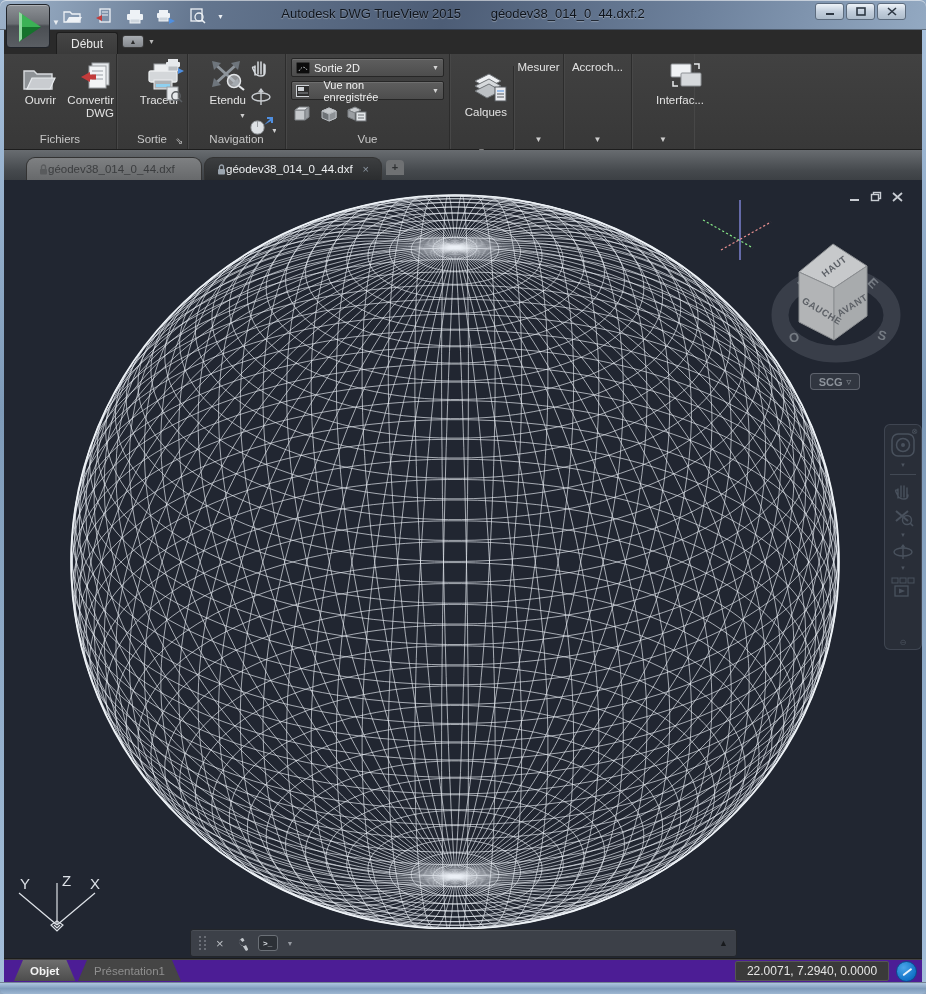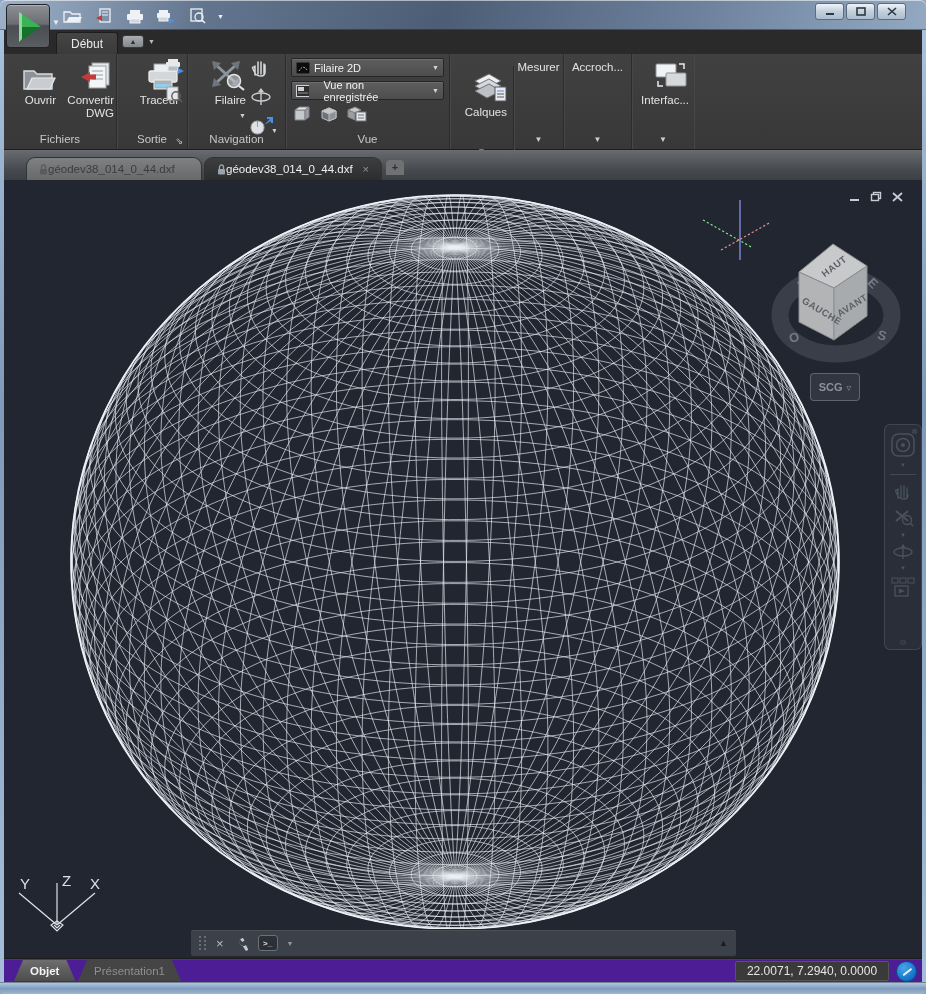--- a/index.html
+++ b/index.html
@@ -79,21 +79,21 @@
   .viewport{position:absolute;left:4px;top:180px;width:918px;height:778px;background:#212631;overflow:hidden;}
   #sphere-svg{position:absolute;left:0;top:0;}
   #sphere-svg path{fill:none;stroke:rgba(236,240,246,.88);stroke-width:.75;}
   #sphere-svg ellipse{fill:none;stroke:rgba(240,244,249,.95);stroke-width:1.6;}
 
   .vp-controls{position:absolute;left:845px;top:8px;display:flex;gap:10px;align-items:center;}
   .viewcube{position:absolute;left:756px;top:55px;}
   .viewcube text{font-family:"Liberation Sans",sans-serif;}
   .cmp{font-size:13px;font-weight:bold;fill:#757b83;}
   .face-label{font-size:9.5px;font-weight:bold;fill:#5d6167;letter-spacing:.5px;}
-  .scg-btn{position:absolute;left:806px;top:193px;width:50px;height:28px;border:1px solid rgba(150,156,164,.45);
+  .scg-btn{position:absolute;left:806px;top:193px;width:50px;height:17px;border:1px solid rgba(150,156,164,.45);
     border-radius:4px;background:rgba(120,126,134,.18);color:#8d939b;font-size:11px;font-weight:bold;
     display:flex;align-items:center;justify-content:center;gap:4px;}
   .scg-btn .arrow{font-size:6px;color:#7d838b;}
 
   .navbar{position:absolute;left:880px;top:244px;width:38px;height:226px;border-radius:6px;
     background:rgba(44,50,60,.72);border:1px solid rgba(92,100,112,.45);display:flex;flex-direction:column;
     align-items:center;padding-top:8px;gap:7px;}
   .navbar svg{display:block;opacity:.85;}
   .navbar .divider{width:26px;height:1px;background:rgba(92,100,112,.5);}
   .navbar .tiny{font-size:6px;color:#4d5560;line-height:3px;}
@@ -126,20 +126,24 @@
     border:1px solid #555;border-radius:2px;color:#e6e6e6;font-size:12px;display:flex;align-items:center;justify-content:center;}
   .status-circle{position:absolute;left:892px;top:2px;width:21px;height:21px;border-radius:50%;
     background:radial-gradient(circle at 35% 30%,#4aa4e8,#1173c8 70%,#0c5ba3);border:1px solid #0a4d8c;}
   .status-circle i{position:absolute;left:5px;top:9px;width:11px;height:2.4px;background:#eaf3fb;border-radius:2px;
     transform:rotate(-38deg);}
 </style>
 </head>
 <body>
 
 <div class="titlebar">
+  <div class="title-text">
+    <span>Autodesk DWG TrueView 2015</span>
+    <span class="doc">géodev38_014_0_44.dxf:2</span>
+  </div>
   <div class="win-controls">
     <div class="win-btn">
         <svg width="10" height="9">
           <rect x="1" y="6" width="8" height="2" fill="#2d3743"></rect>
         </svg>
       </div>
     <div class="win-btn">
         <svg width="10" height="9">
           <rect x="1" y="1" width="8" height="7" fill="none" stroke="#2d3743" stroke-width="1.6"></rect>
         </svg>
@@ -281,21 +285,21 @@
         <svg width="36" height="32">
             <path d="M6,6 L26,24 M26,6 L6,24" stroke="#8d949b" stroke-width="3"></path>
             <polygon points="2,2 11,4 4,11" fill="#6e757c"></polygon>
             <polygon points="30,2 21,4 28,11" fill="#6e757c"></polygon>
             <polygon points="2,28 4,19 11,26" fill="#6e757c"></polygon>
             <polygon points="30,28 28,19 21,26" fill="#6e757c"></polygon>
             <circle cx="24" cy="22" r="6.5" fill="rgba(210,214,218,.55)" stroke="#e3e6e9" stroke-width="1.5"></circle>
             <line x1="29" y1="27" x2="34" y2="31" stroke="#e3e6e9" stroke-width="2.2"></line>
           </svg>
       </span>
-      <span>Filaire</span>
+      <span>Etendu</span>
       <span style="font-size:7px;color:#cdcdcd;margin-top:2px;">▼</span>
     </div>
     <div class="smallcol" style="left:62px;top:4px;gap:7px;">
       <span>
         <svg width="20" height="19">
             <path d="M5,17 L5,8 M8,16 L8,4 M11,16 L11,4 M14,16 L14,6 M5,10 C3,8 2,9 3,11 L5,15 C6,17 8,18 11,18 C14,18 15,17 15,14 L15,7" fill="none" stroke="#d6dade" stroke-width="1.5" stroke-linecap="round"></path>
           </svg>
       </span>
       <span>
         <svg width="22" height="18">
@@ -315,21 +319,21 @@
     </div>
     <div class="panel-label">Navigation</div>
   </div>
 
   <div class="panel" style="left:282px;width:164px;">
     <div class="combo" style="top:4px;">
       <svg width="14" height="12">
           <rect x="0" y="0" width="14" height="12" fill="#0c0c0c" stroke="#5e5e5e"></rect>
           <path d="M3,9 Q7,2 11,8" fill="none" stroke="#cfd3d7" stroke-width="1" stroke-dasharray="1.5,1.5"></path>
         </svg>
-      <span>Filaire 2D</span>
+      <span>Sortie 2D</span>
       <span class="arrow">▼</span>
     </div>
     <div class="combo" style="top:27px;gap:14px;">
       <svg width="14" height="12">
           <rect x="0.5" y="0.5" width="13" height="11" fill="#2e2e2e" stroke="#cfd3d7"></rect>
           <rect x="2" y="2" width="6" height="4" fill="#cfd3d7"></rect>
           <line x1="2" y1="8" x2="12" y2="8" stroke="#8e9296"></line>
         </svg>
       <span>Vue non enregistrée</span>
       <span class="arrow">▼</span>
@@ -384,21 +388,21 @@
     <div class="toplabel">Mesurer</div>
     <div class="panel-caret">▼</div>
   </div>
 
   <div class="panel" style="left:560px;width:68px;">
     <div class="toplabel">Accroch...</div>
     <div class="panel-caret">▼</div>
   </div>
 
   <div class="panel" style="left:628px;width:62px;border-right:none;">
-    <div class="bigbtn" style="left:5px;width:52px;">
+    <div class="bigbtn" style="left:20px;width:52px;">
       <span class="ic">
         <svg width="36" height="30">
             <rect x="3" y="3" width="20" height="13" rx="1" fill="#f0f2f4" stroke="#8e9296"></rect>
             <rect x="13" y="12" width="20" height="13" rx="1" fill="#d6d9dc" stroke="#8e9296"></rect>
             <path d="M26,3 L31,3 L31,8" fill="none" stroke="#e8eaec" stroke-width="1.5"></path>
             <path d="M10,25 L5,25 L5,20" fill="none" stroke="#e8eaec" stroke-width="1.5"></path>
           </svg>
       </span>
       <span>Interfac...</span>
     </div>

